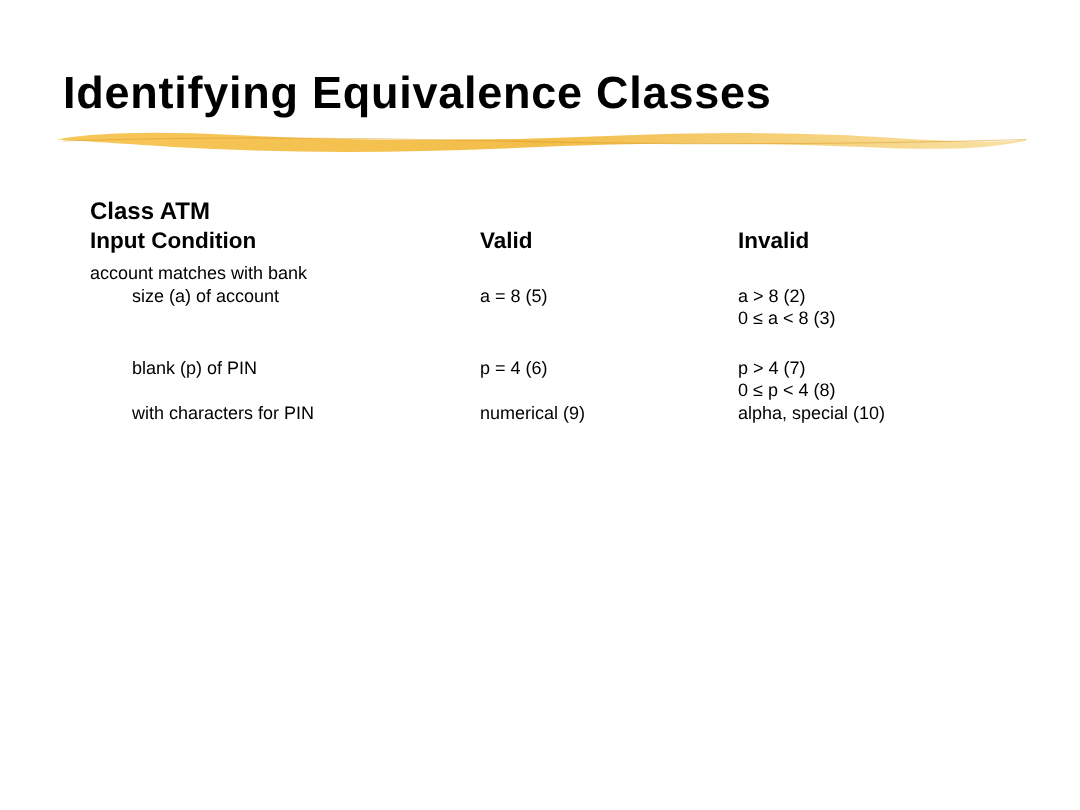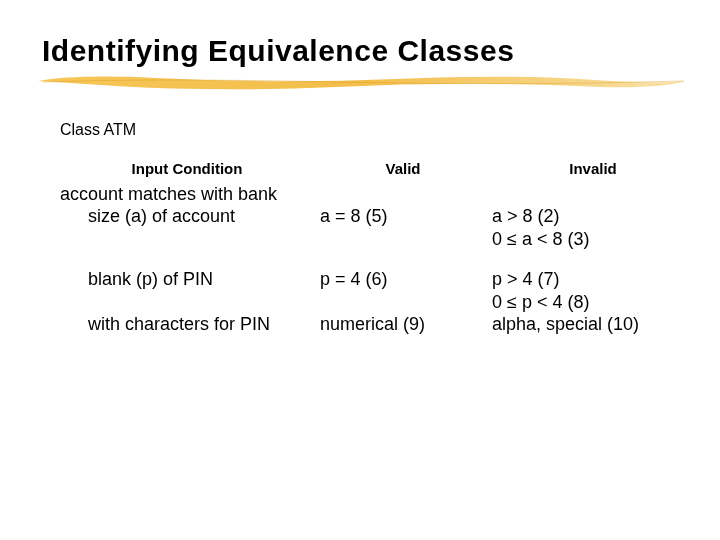--- a/index.html
+++ b/index.html
@@ -9,21 +9,21 @@
     height: 540px;
     background: #fff;
     font-family: Arial, Helvetica, sans-serif;
     color: #000;
   }
   .slide {
     position: relative;
     width: 672px;
     height: 540px;
     box-sizing: border-box;
-    padding: 34px 42px 20px 42px;
+    padding: 46px 42px 20px 42px;
   }
   .title {
     font-family: "Arial Black", Arial, sans-serif;
     font-weight: 900;
     font-size: 30px;
     letter-spacing: 0.5px;
     margin: 0 0 6px 0;
   }
   .underline-wrap {
     position: relative;
@@ -33,44 +33,43 @@
   .underline-wrap svg {
     position: absolute;
     left: -6px;
     top: -2px;
   }
   .content {
     font-size: 14px;
     line-height: 1.25;
   }
   .class-heading {
-    font-weight: 400;
+    font-weight: 700;
     font-size: 16px;
-    margin: 0 0 20px 18px;
+    margin: 0 0 0 18px;
   }
   table.eq {
     border-collapse: collapse;
     margin-left: 18px;
     width: 640px;
     table-layout: fixed;
   }
   table.eq col.c1 { width: 260px; }
   table.eq col.c2 { width: 172px; }
   table.eq col.c3 { width: 208px; }
   table.eq td {
     vertical-align: top;
     padding: 0 6px 0 0;
-    font-size: 18px;
+    font-size: 12px;
     line-height: 1.25;
   }
   table.eq tr.header-row td {
     font-weight: 700;
     font-size: 15px;
     padding-bottom: 4px;
-    text-align: center;
   }
   tr.sep td { height: 18px; }
   .indent1 { padding-left: 28px; display: block; }
   .multi { white-space: pre-line; }
 </style>
 </head>
 <body>
 
 <div class="slide">
 

